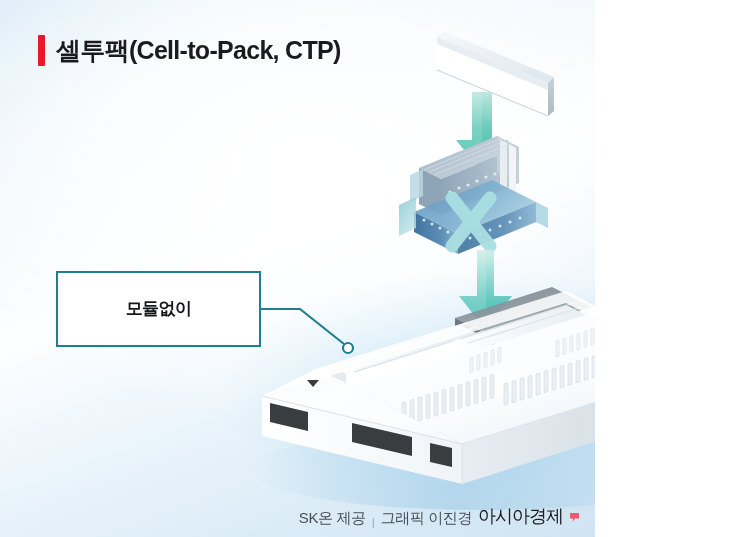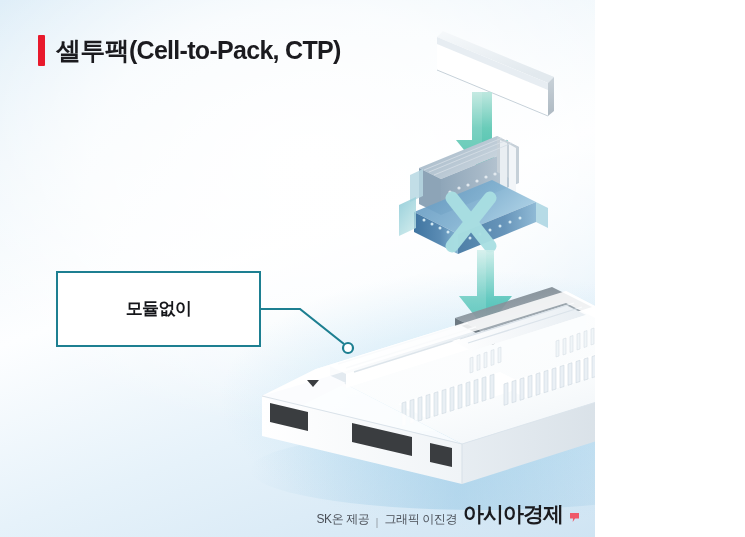--- a/index.html
+++ b/index.html
@@ -79,25 +79,25 @@
   
   .footer {
     position: absolute;
     right: 16px;
     bottom: 9px;
     display: flex;
     align-items: flex-end;
     gap: 6px;
     z-index: 7;
   }
-  .footer-credit { font-size: 12px; color: #4a4f57; letter-spacing: -0.4px; white-space: nowrap; }
+  .footer-credit { font-size: 15px; color: #4a4f57; letter-spacing: -0.4px; white-space: nowrap; }
   .footer-sep { font-size: 11.5px; color: #9aa3ac; }
   .footer-brand {
-    font-size: 21px;
-    font-weight: bold;
+    font-size: 18px;
+    font-weight: normal;
     color: #1b1b1f;
     letter-spacing: -1px;
     white-space: nowrap;
   }
   .brand-mark {
     display: inline-block;
     width: 9px; height: 9px;
     background: #ef5a6a;
     margin-left: 1px;
     position: relative; top: -6px;

